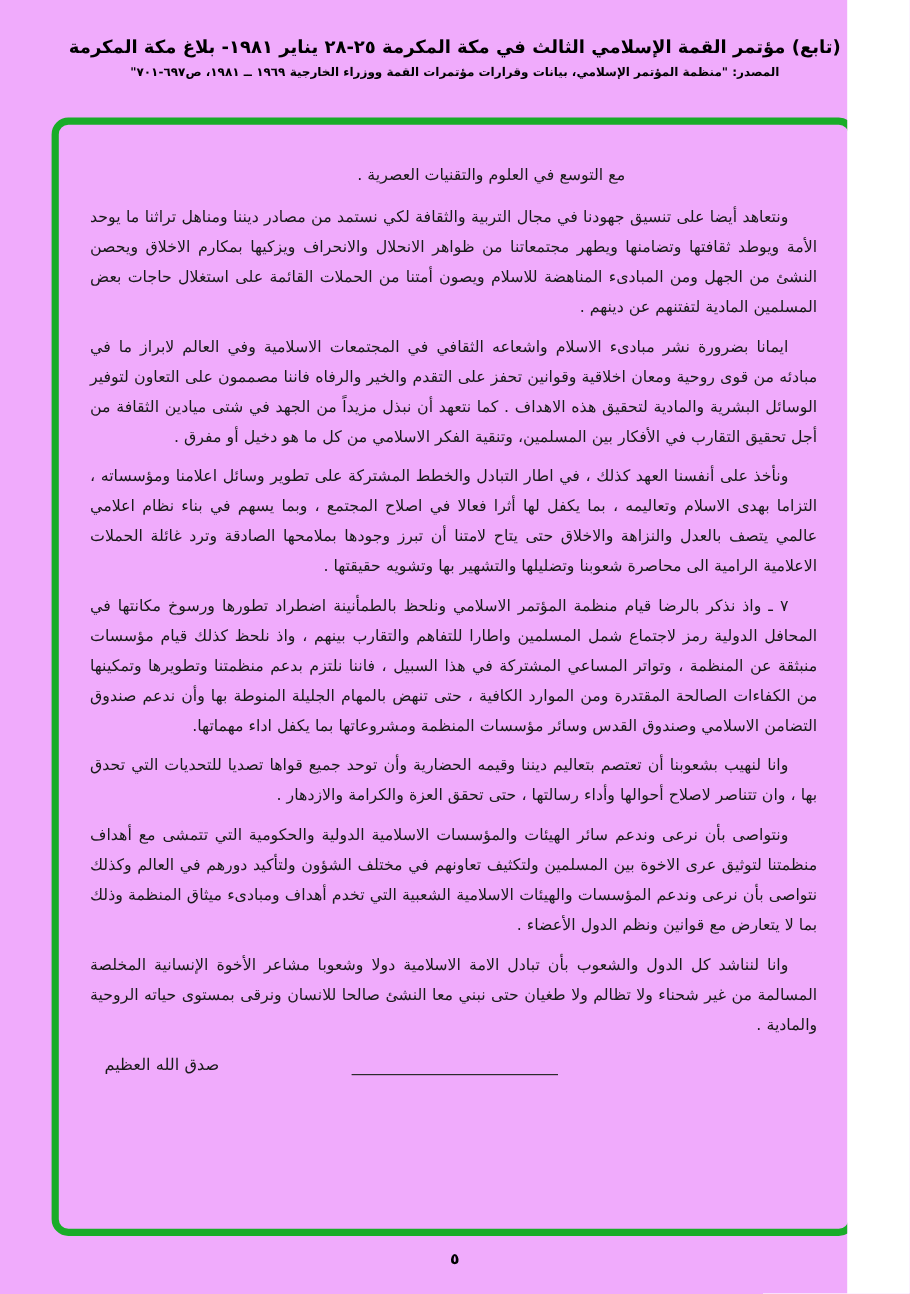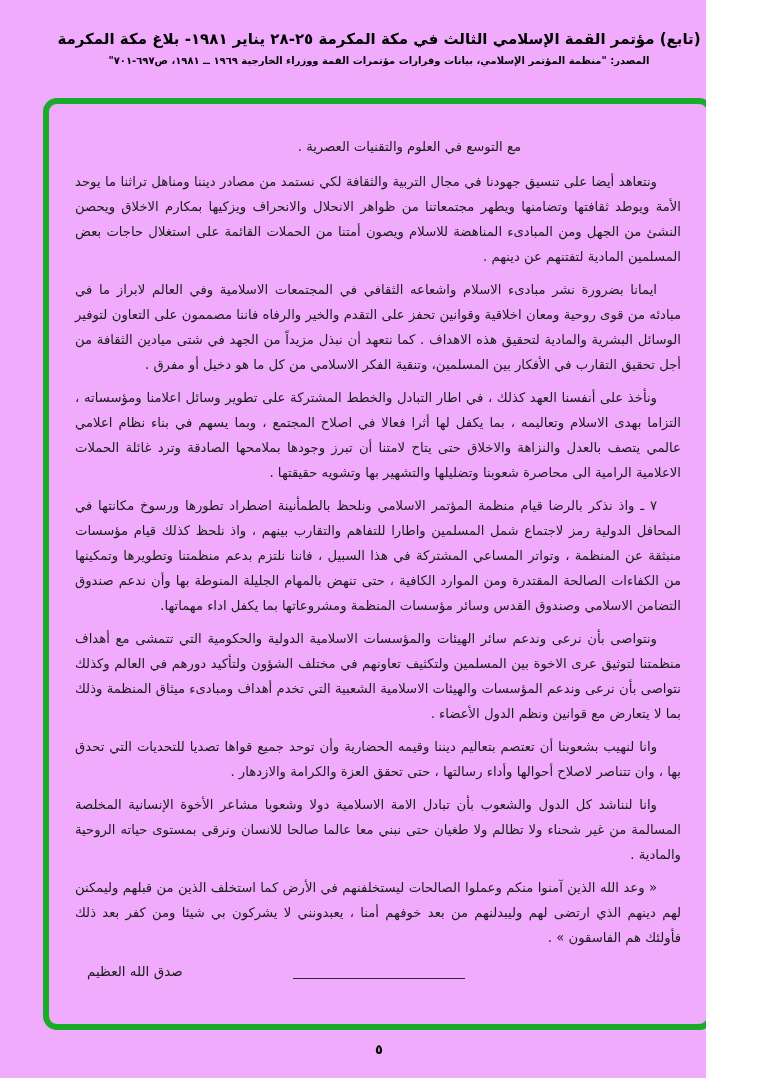--- a/index.html
+++ b/index.html
@@ -48,24 +48,23 @@
     <div class="header-title">(تابع) مؤتمر القمة الإسلامي الثالث في مكة المكرمة ٢٥-٢٨ يناير ١٩٨١- بلاغ مكة المكرمة</div>
     <div class="header-source">المصدر: "منظمة المؤتمر الإسلامي، بيانات وقرارات مؤتمرات القمة ووزراء الخارجية ١٩٦٩ ــ ١٩٨١، ص٦٩٧-٧٠١"</div>
   </div>
 
   <div class="frame">
     <p class="para continuation">مع التوسع في العلوم والتقنيات العصرية .</p>
     <p class="para">ونتعاهد أيضا على تنسيق جهودنا في مجال التربية والثقافة لكي نستمد من مصادر ديننا ومناهل تراثنا ما يوحد الأمة ويوطد ثقافتها وتضامنها ويطهر مجتمعاتنا من ظواهر الانحلال والانحراف ويزكيها بمكارم الاخلاق ويحصن النشئ من الجهل ومن المبادىء المناهضة للاسلام ويصون أمتنا من الحملات القائمة على استغلال حاجات بعض المسلمين المادية لتفتنهم عن دينهم .</p>
     <p class="para">ايمانا بضرورة نشر مبادىء الاسلام واشعاعه الثقافي في المجتمعات الاسلامية وفي العالم لابراز ما في مبادئه من قوى روحية ومعان اخلاقية وقوانين تحفز على التقدم والخير والرفاه فاننا مصممون على التعاون لتوفير الوسائل البشرية والمادية لتحقيق هذه الاهداف . كما نتعهد أن نبذل مزيداً من الجهد في شتى ميادين الثقافة من أجل تحقيق التقارب في الأفكار بين المسلمين، وتنقية الفكر الاسلامي من كل ما هو دخيل أو مفرق .</p>
     <p class="para">ونأخذ على أنفسنا العهد كذلك ، في اطار التبادل والخطط المشتركة على تطوير وسائل اعلامنا ومؤسساته ، التزاما بهدى الاسلام وتعاليمه ، بما يكفل لها أثرا فعالا في اصلاح المجتمع ، وبما يسهم في بناء نظام اعلامي عالمي يتصف بالعدل والنزاهة والاخلاق حتى يتاح لامتنا أن تبرز وجودها بملامحها الصادقة وترد غائلة الحملات الاعلامية الرامية الى محاصرة شعوبنا وتضليلها والتشهير بها وتشويه حقيقتها .</p>
     <p class="para">٧ ـ واذ نذكر بالرضا قيام منظمة المؤتمر الاسلامي ونلحظ بالطمأنينة اضطراد تطورها ورسوخ مكانتها في المحافل الدولية رمز لاجتماع شمل المسلمين واطارا للتفاهم والتقارب بينهم ، واذ نلحظ كذلك قيام مؤسسات منبثقة عن المنظمة ، وتواتر المساعي المشتركة في هذا السبيل ، فاننا نلتزم بدعم منظمتنا وتطويرها وتمكينها من الكفاءات الصالحة المقتدرة ومن الموارد الكافية ، حتى تنهض بالمهام الجليلة المنوطة بها وأن ندعم صندوق التضامن الاسلامي وصندوق القدس وسائر مؤسسات المنظمة ومشروعاتها بما يكفل اداء مهماتها.</p>
+    <p class="para">وانا لنهيب بشعوبنا أن تعتصم بتعاليم ديننا وقيمه الحضارية وأن توحد جميع قواها تصديا للتحديات التي تحدق بها ، وان تتناصر لاصلاح أحوالها وأداء رسالتها ، حتى تحقق العزة والكرامة والازدهار .</p>
     <p class="para">ونتواصى بأن نرعى وندعم سائر الهيئات والمؤسسات الاسلامية الدولية والحكومية التي تتمشى مع أهداف منظمتنا لتوثيق عرى الاخوة بين المسلمين ولتكثيف تعاونهم في مختلف الشؤون ولتأكيد دورهم في العالم وكذلك نتواصى بأن نرعى وندعم المؤسسات والهيئات الاسلامية الشعبية التي تخدم أهداف ومبادىء ميثاق المنظمة وذلك بما لا يتعارض مع قوانين ونظم الدول الأعضاء .</p>
-    <p class="para">وانا لنهيب بشعوبنا أن تعتصم بتعاليم ديننا وقيمه الحضارية وأن توحد جميع قواها تصديا للتحديات التي تحدق بها ، وان تتناصر لاصلاح أحوالها وأداء رسالتها ، حتى تحقق العزة والكرامة والازدهار .</p>
-    <p class="para">وانا لنناشد كل الدول والشعوب بأن تبادل الامة الاسلامية دولا وشعوبا مشاعر الأخوة الإنسانية المخلصة المسالمة من غير شحناء ولا تظالم ولا طغيان حتى نبني معا عالما صالحا للانسان ونرقى بمستوى حياته الروحية والمادية .</p>
-    <p class="para">« وعد الله الذين آمنوا منكم وعملوا الصالحات ليستخلفنهم في الأرض كما استخلف الذين من قبلهم وليمكنن لهم دينهم الذي ارتضى لهم وليبدلنهم من بعد خوفهم أمنا ، يعبدونني لا يشركون بي شيئا ومن كفر بعد ذلك فأولئك هم الفاسقون » .</p>
+    <p class="para">وانا لنناشد كل الدول والشعوب بأن تبادل الامة الاسلامية دولا وشعوبا مشاعر الأخوة الإنسانية المخلصة المسالمة من غير شحناء ولا تظالم ولا طغيان حتى نبني معا النشئ صالحا للانسان ونرقى بمستوى حياته الروحية والمادية .</p>
 
     <div class="closing-row">
       <span class="closing-phrase">صدق الله العظيم</span>
       <span class="signature-rule"></span>
     </div>
   </div>
 
   <div class="page-number">٥</div>
 
 </div>

